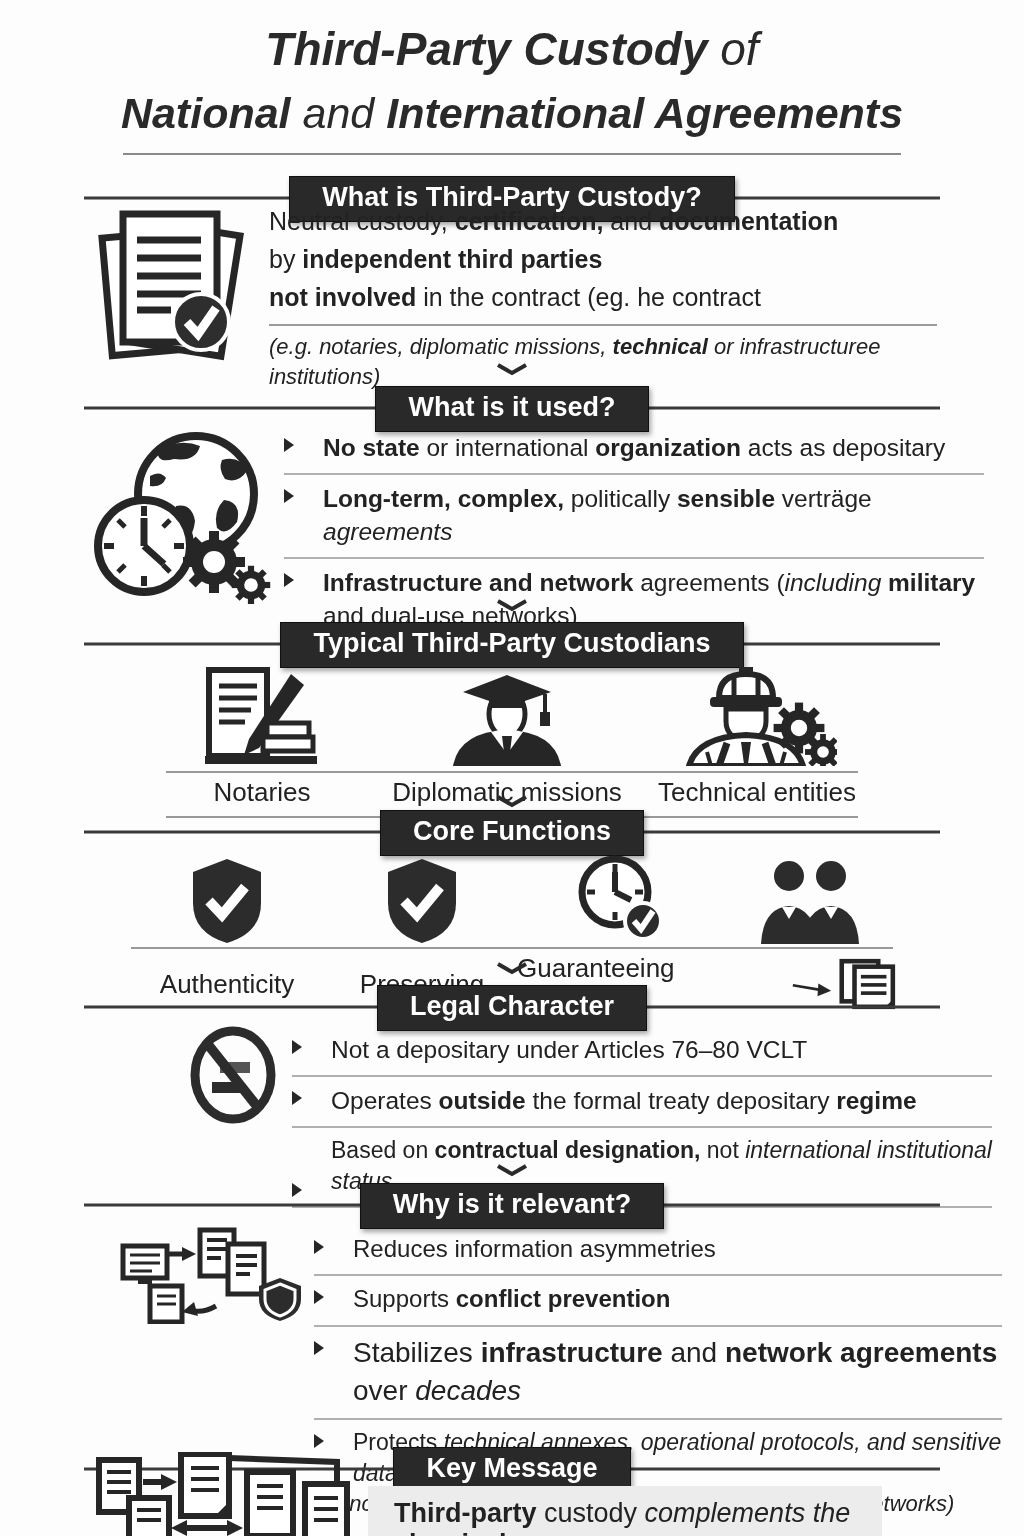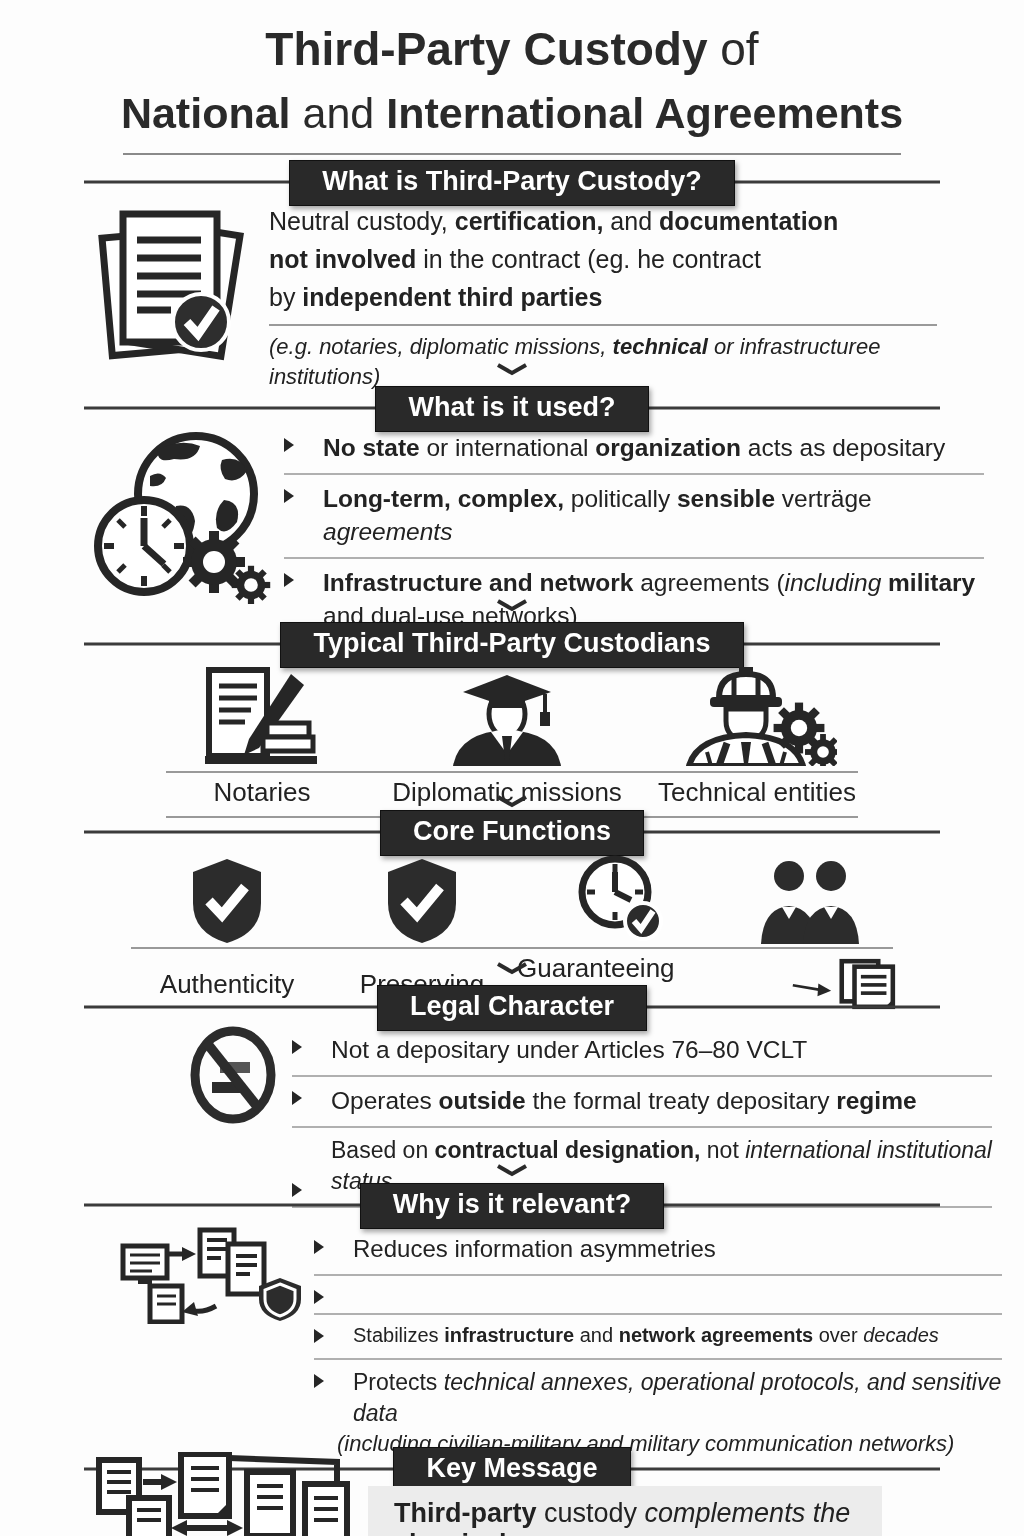--- a/index.html
+++ b/index.html
@@ -2,21 +2,21 @@
 <html><head>
 <meta charset="utf-8">
 <style>
   html,body{margin:0;padding:0;background:#e8e8e8;}
   .page{position:relative;width:1024px;height:1536px;margin:0 auto;background:#fdfdfd;
         overflow:hidden;font-family:"Liberation Sans",sans-serif;color:#222;}
   .rb{font-weight:700;}
   .ri{font-style:italic;}
 
   
-  .title{position:absolute;top:22px;left:0;right:0;text-align:center;color:#2a2a2a;line-height:1.18;}
+  .title{position:absolute;top:22px;left:0;right:0;text-align:center;color:#2a2a2a;line-height:1.18;font-style:italic;}
   .title-l1{font-size:46px;}
   .title-l2{font-size:43px;margin-top:12px;}
   .title-rule{width:778px;height:2px;background:#8a8a8a;margin:14px auto 0;}
 
   
   .sh{position:absolute;left:0;right:0;height:44px;}
   .sh .ln{position:absolute;top:50%;left:84px;right:84px;height:3px;background:#3b3b3b;transform:translateY(-50%);}
   .sh .bx{position:relative;margin:0 auto;width:max-content;background:#292929;color:#fff;
           font-weight:700;font-size:27px;padding:5px 32px 8px;border:1px solid #111;
           box-shadow:2px 3px 5px rgba(0,0,0,.35);}
@@ -52,42 +52,42 @@
 <body>
 
 <div class="page">
 
   <div class="title">
     <div class="title-l1"><span class="rb">Third-Party Custody</span><span> of</span></div>
     <div class="title-l2"><span class="rb">National</span><span> and </span><span class="rb">International Agreements</span></div>
     <div class="title-rule"></div>
   </div>
 
-  <div class="sh" style="top:160px;border-radius:21px;">
+  <div class="sh" style="top:176px;border-radius:21px;">
     <div class="ln"></div>
     <div class="bx">What is Third-Party Custody?</div>
   </div>
 
   <div class="flexrow" style="top:202px;left:95px;">
     <svg width="152" height="168" viewBox="0 0 152 168">
       <rect x="12" y="32" width="88" height="118" fill="#fff" stroke="#262626" stroke-width="7" transform="rotate(-5 56 91)"></rect>
       <rect x="46" y="26" width="90" height="122" fill="#fff" stroke="#262626" stroke-width="7" transform="rotate(9 91 87)"></rect>
       <rect x="28" y="12" width="94" height="128" fill="#fff" stroke="#262626" stroke-width="7"></rect>
       <line x1="42" y1="38" x2="106" y2="38" stroke="#262626" stroke-width="7"></line>
       <line x1="42" y1="56" x2="106" y2="56" stroke="#262626" stroke-width="7"></line>
       <line x1="42" y1="74" x2="106" y2="74" stroke="#262626" stroke-width="7"></line>
       <line x1="42" y1="92" x2="106" y2="92" stroke="#262626" stroke-width="7"></line>
       <line x1="42" y1="108" x2="76" y2="108" stroke="#262626" stroke-width="7"></line>
       <circle cx="106" cy="120" r="28" fill="#2e2e2e" stroke="#fff" stroke-width="4"></circle>
       <polyline points="92,120 103,132 121,106" fill="none" stroke="#fff" stroke-width="9"></polyline>
     </svg>
     <div class="s1-text">
       <div><span>Neutral custody, </span><span class="rb">certification,</span><span> and </span><span class="rb">documentation</span></div>
+      <div><span>by </span><span class="rb">independent third parties</span></div>
       <div><span class="rb">not involved</span><span> in the contract (eg. he contract</span></div>
-      <div><span>by </span><span class="rb">independent third parties</span></div>
       <div class="thinsep" style="margin:8px 0 6px;"></div>
       <div class="s1-note"><span class="ri">(e.g. notaries, diplomatic missions, </span><span class="rb ri">technical</span><span class="ri"> or </span><span class="ri">infrastructuree institutions)</span></div>
     </div>
   </div>
 
   <svg class="chev" style="top:362px;" width="34" height="14">
     <polyline points="3,3 17,11 31,3" fill="none" stroke="#2a2a2a" stroke-width="4"></polyline>
     </svg>
 
   <div class="sh" style="top:386px;">
@@ -382,23 +382,24 @@
       <path d="M160,58 l15,6 v9 q0,12 -15,17 q-15,-5 -15,-17 v-9 Z" fill="none" stroke="#fff" stroke-width="3"></path>
     </svg>
     <div class="bullets" style="margin-left:12px;width:688px;">
       <div class="bullet" style="font-size:24px;">
         <span class="tri"></span>
         <span><span>Reduces information asymmetries</span></span>
         </div>
       <div class="bsep"></div>
       <div class="bullet" style="font-size:24px;">
         <span class="tri"></span>
-        </div>
-      <div class="bsep"></div>
-      <div class="bullet" style="font-size:20px;">
+        <span><span>Supports </span><span class="rb">conflict prevention</span></span>
+        </div>
+      <div class="bsep"></div>
+      <div class="bullet" style="font-size:28px;">
         <span class="tri"></span>
         <span><span>Stabilizes </span><span class="rb">infrastructure</span><span> and </span><span class="rb">network agreements</span><span> over </span><span class="ri">decades</span></span>
         </div>
       <div class="bsep"></div>
       <div class="bullet" style="font-size:23px;padding-bottom:2px;">
         <span class="tri"></span>
         <span><span>Protects </span><span class="ri">technical annexes,</span><span class="ri"> operational protocols, and sensitive data</span></span>
         </div>
       <div style="font-size:22px;padding-left:23px;"><span class="ri">(including civilian-military and military communication networks)</span></div>
     </div>

